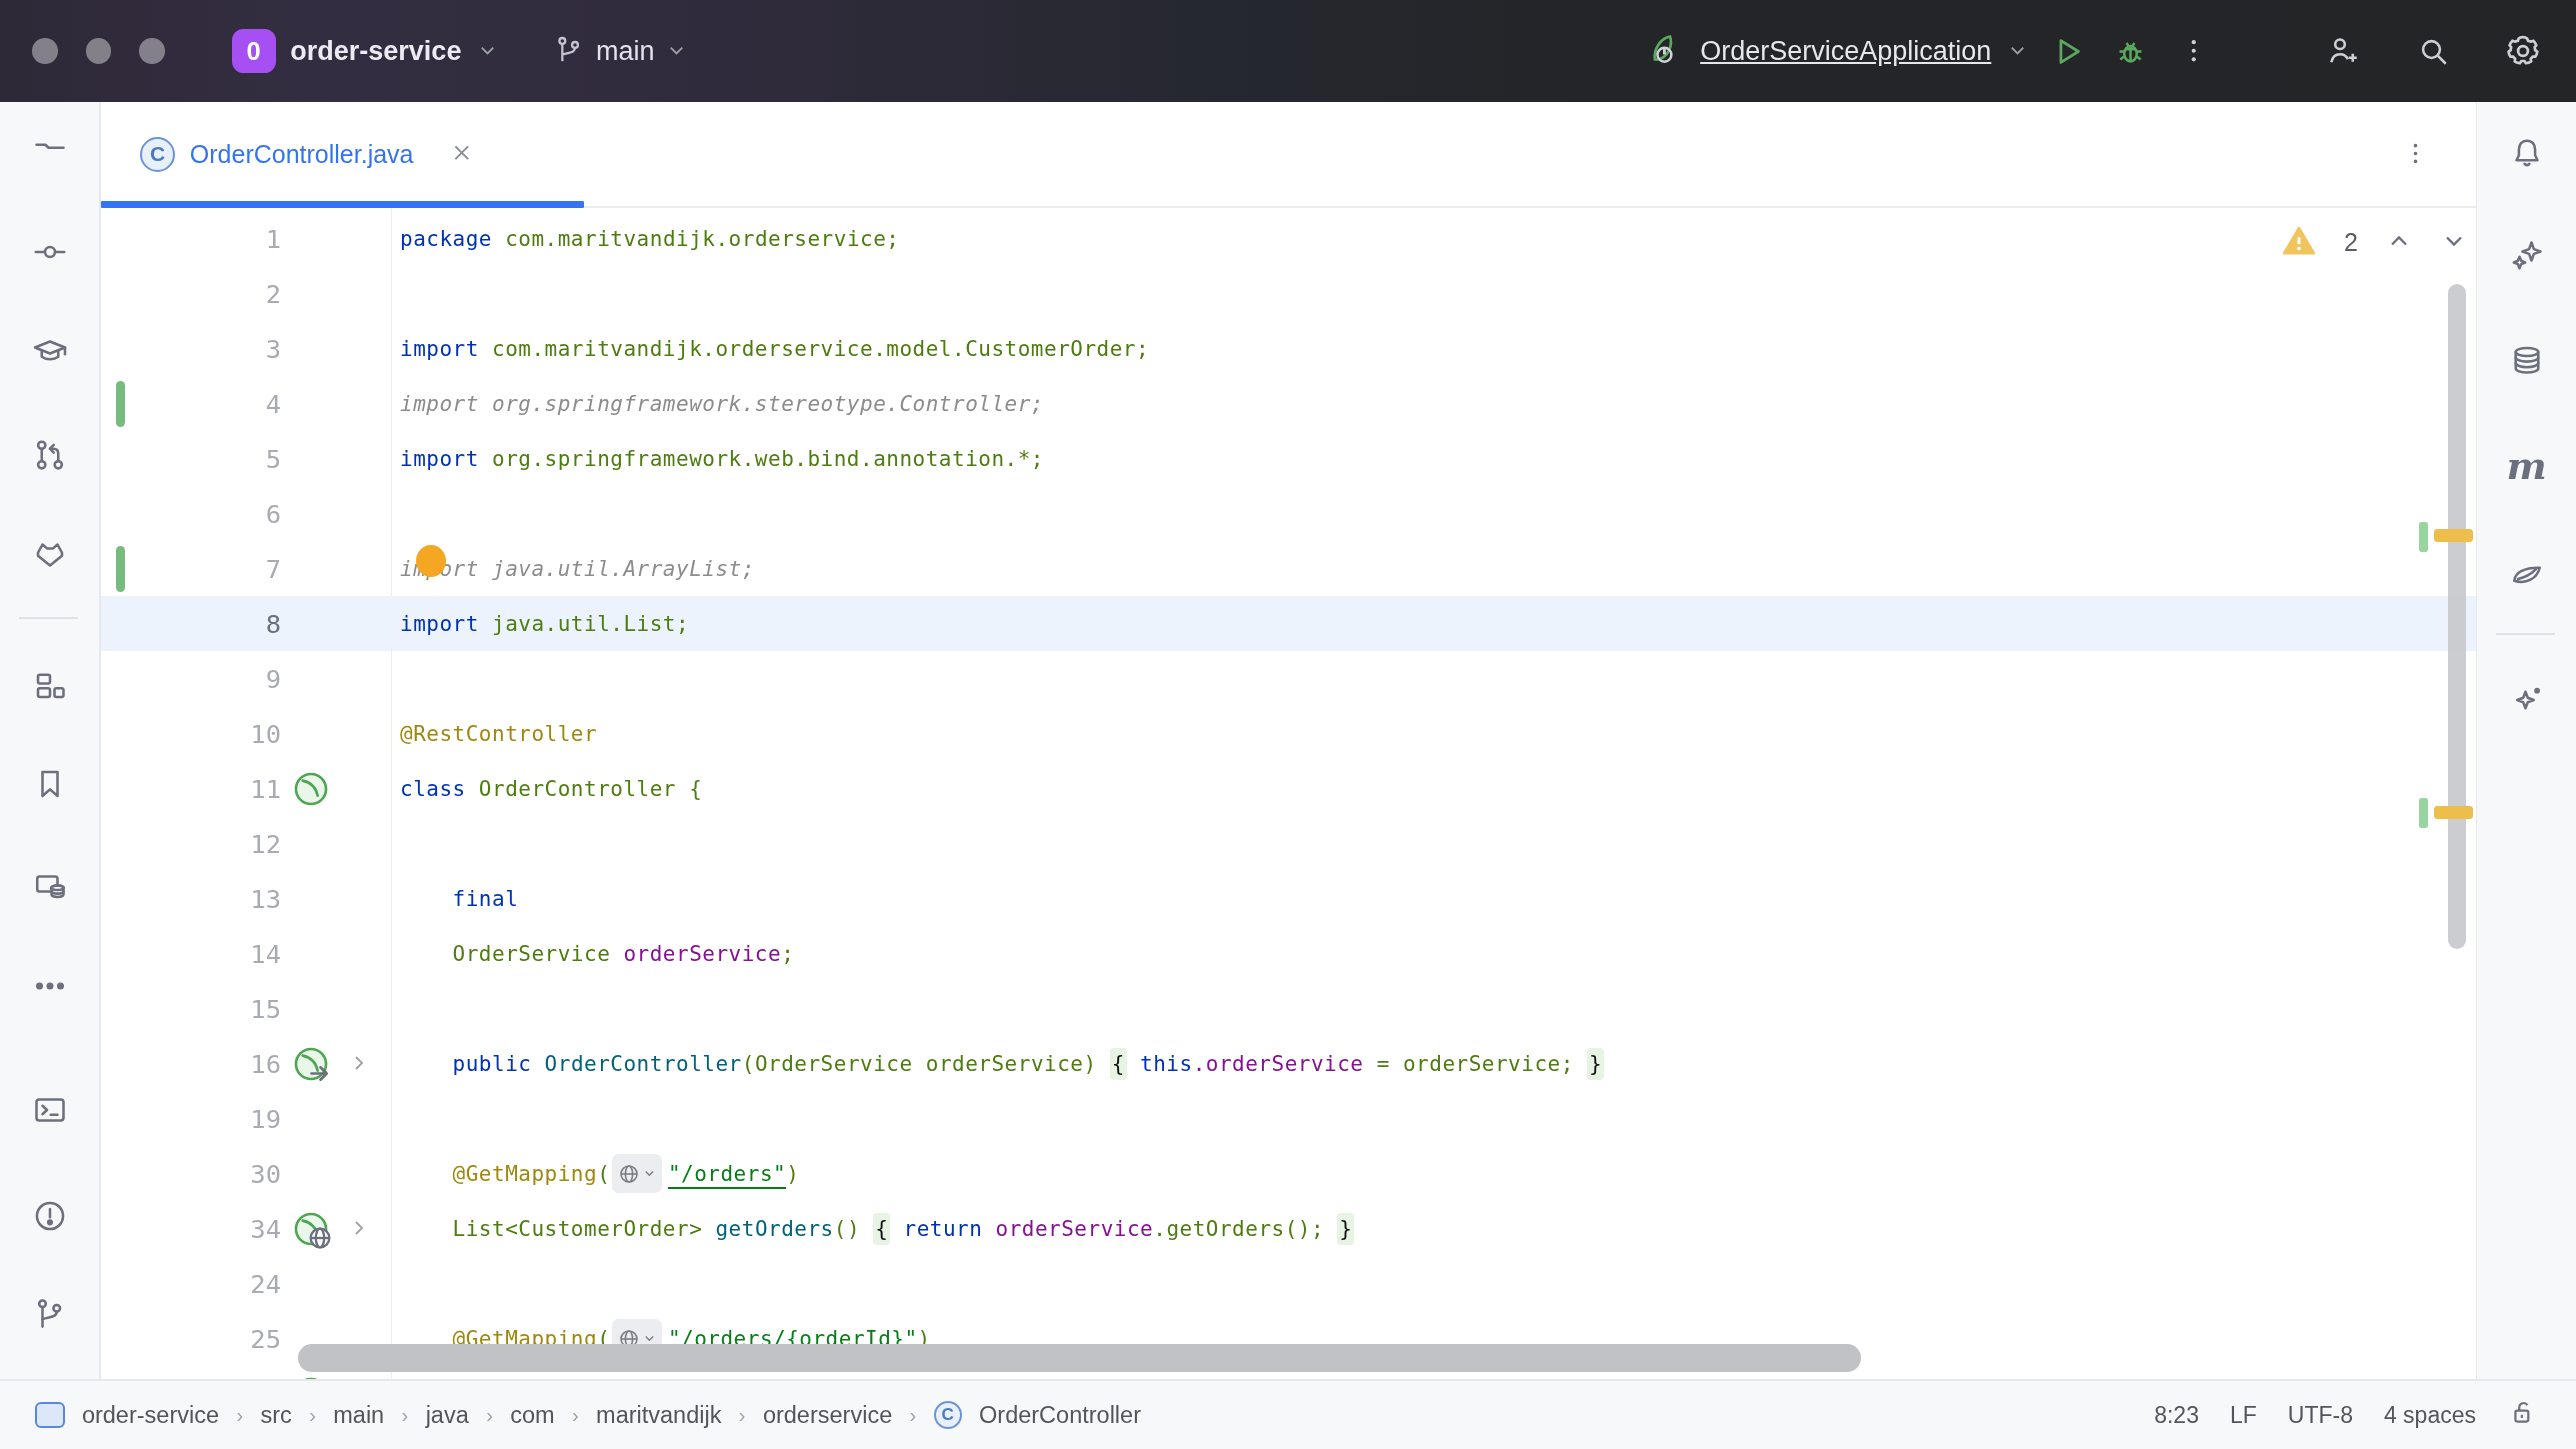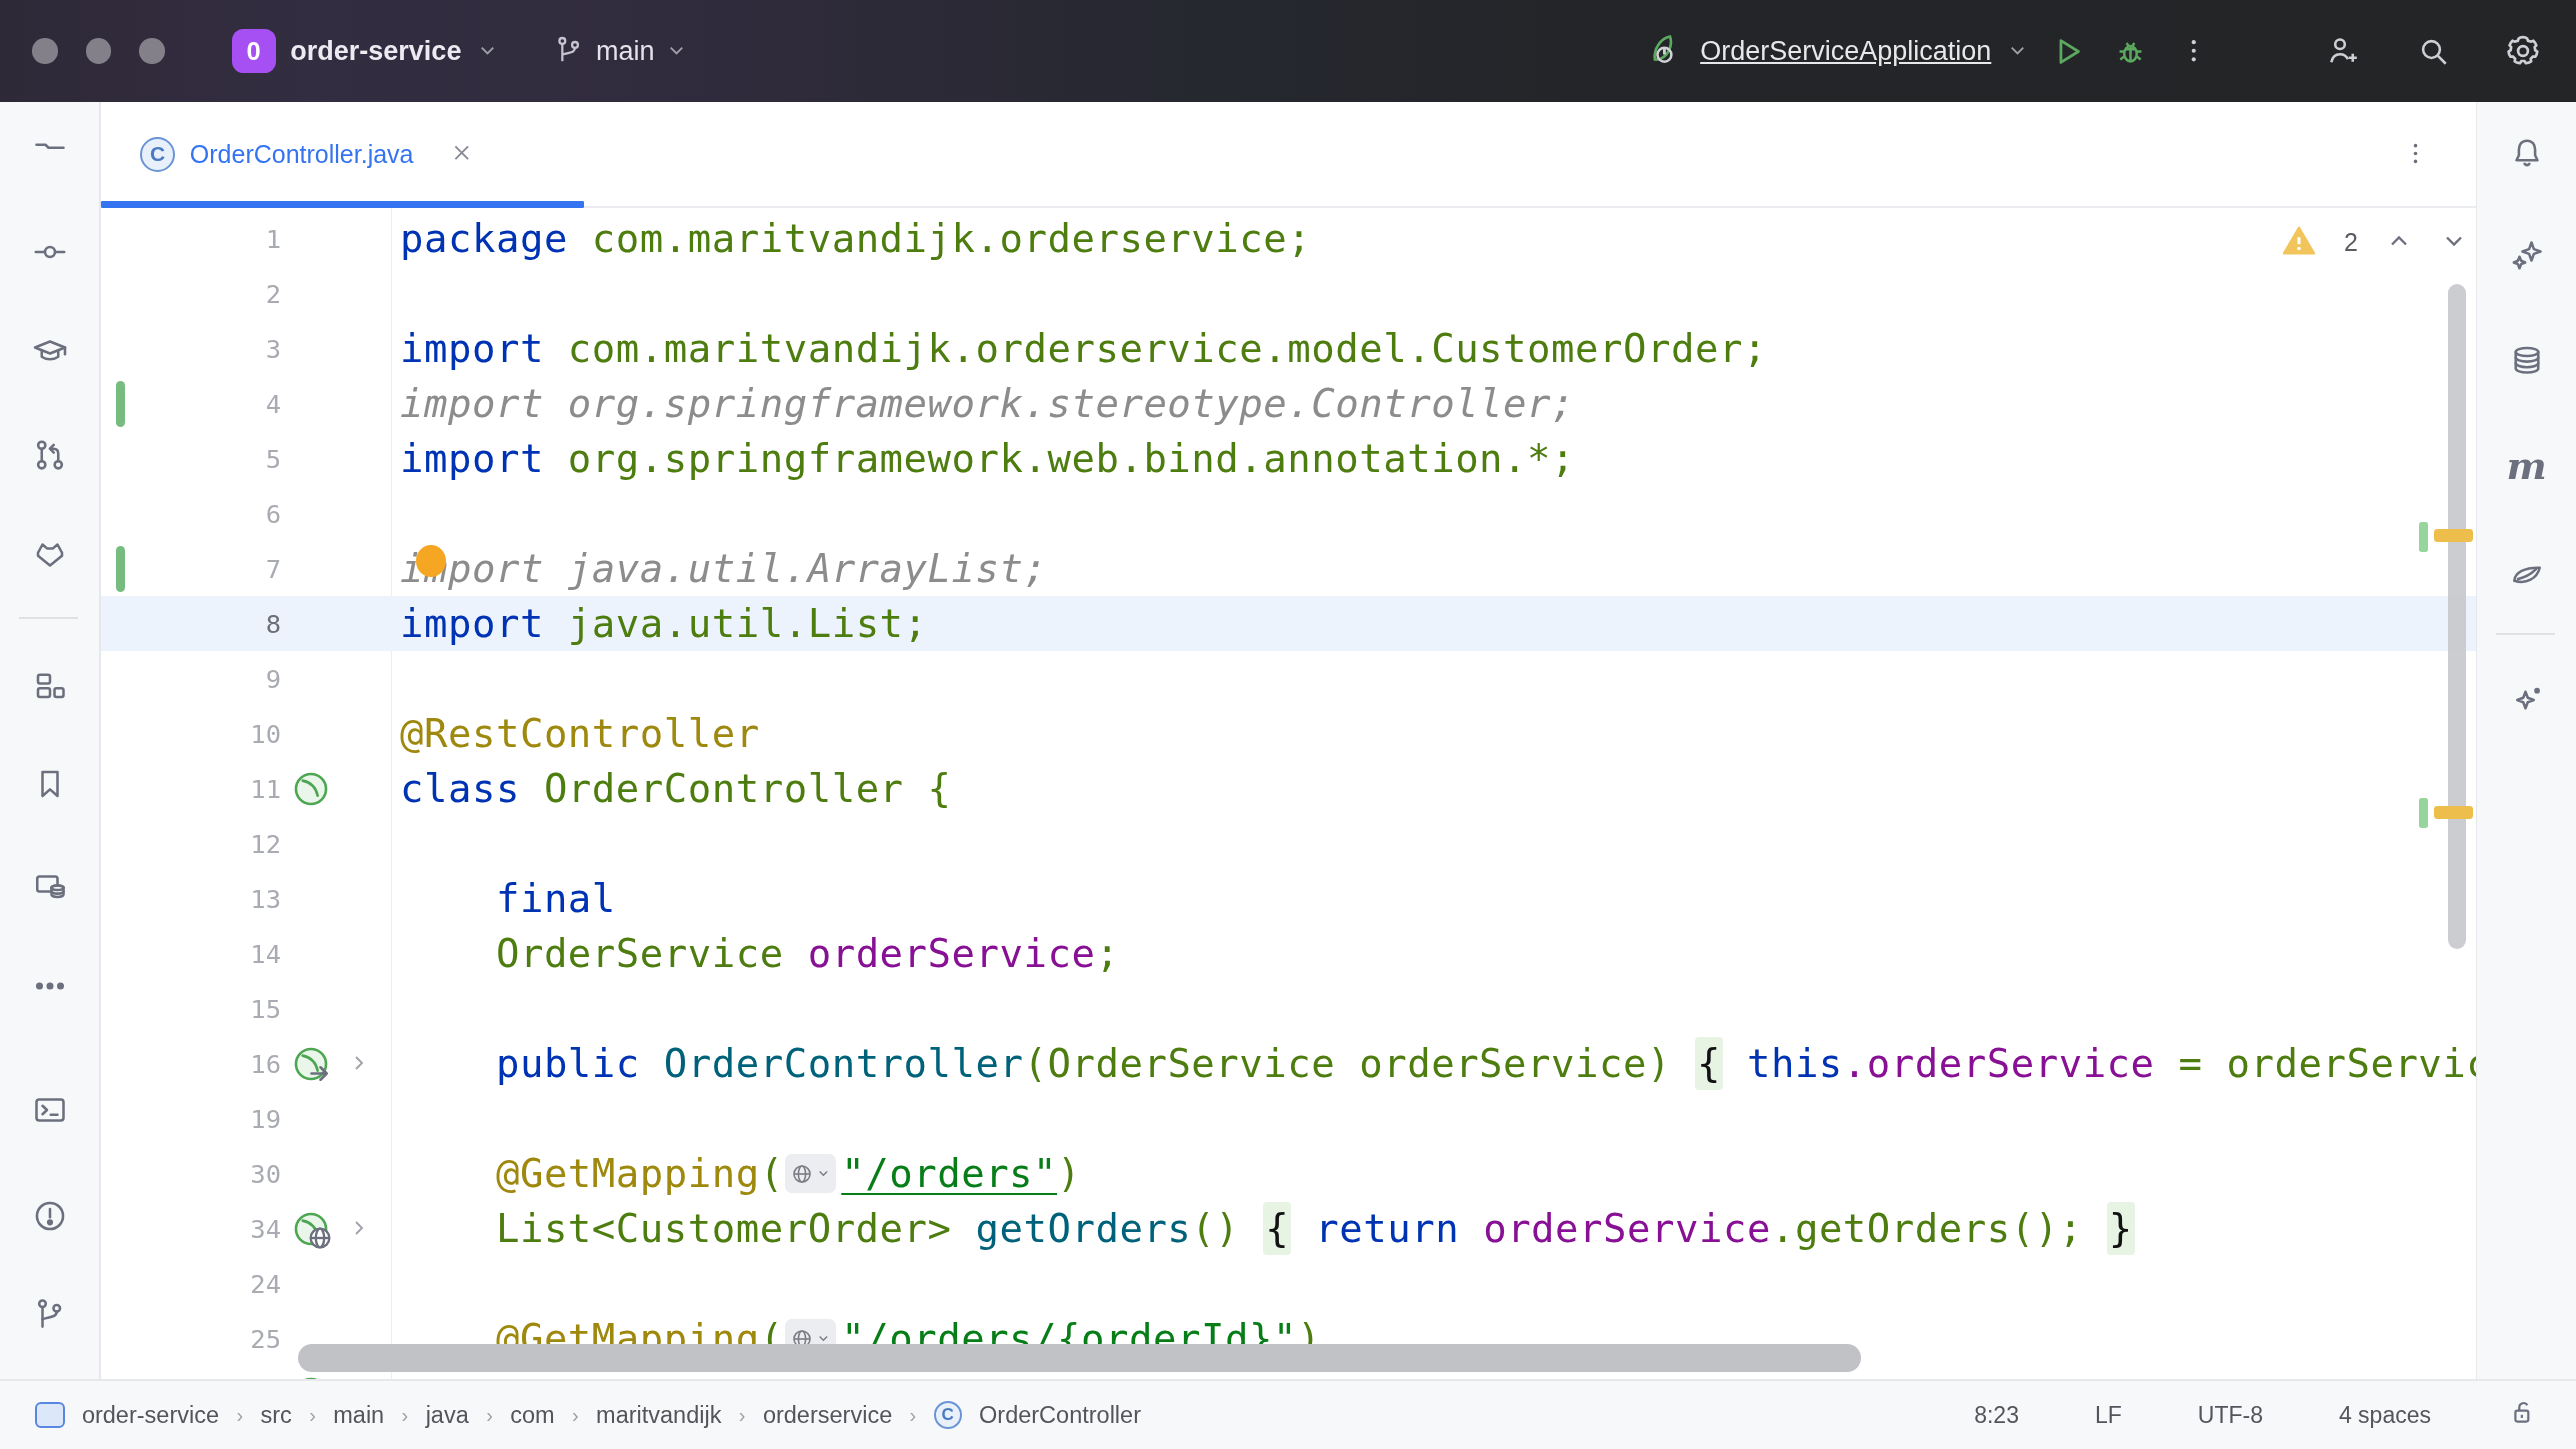--- a/index.html
+++ b/index.html
@@ -53,21 +53,21 @@
   .crow{position:relative;height:55px;}
   .crow .rowhl{position:absolute;left:0;right:0;top:0;bottom:0;background:#EDF3FC;}
   .crow .chg{position:absolute;left:14.8px;top:4.7px;bottom:4.7px;width:9.4px;border-radius:4.7px;background:#77BC7F;}
   .lnum{position:absolute;left:0;top:0;width:180px;height:55px;display:flex;align-items:center;justify-content:flex-end;
     color:#A9ABB2;font-family:"DejaVu Sans Mono",monospace;font-size:25.5px;}
   .lnum.cur{color:#6E7077;}
   .gicon{position:absolute;left:189px;top:50%;transform:translateY(-50%);width:42px;height:42px;}
   .gicon svg{position:absolute;left:0;top:0;}
   .foldch{position:absolute;left:246px;top:50%;transform:translateY(-50%);color:#A0A2A8;}
   .ctext{position:absolute;left:299px;top:0;height:55px;display:flex;align-items:center;white-space:pre;
-    font-family:"DejaVu Sans Mono",monospace;font-size:39px;letter-spacing:0.5px;color:#121212;}
+    font-family:"DejaVu Sans Mono",monospace;font-size:21px;letter-spacing:0.5px;color:#121212;}
   .tk-kw{color:#0033B3;}
   .tk-pl{color:#4d7c0f;}
   .tk-gr{color:#8C8C8C;font-style:italic;}
   .tk-an{color:#9E880D;}
   .tk-fl{color:#871094;}
   .tk-dc{color:#00627A;}
   .tk-su{color:#067D17;text-decoration:underline;text-decoration-thickness:2px;text-underline-offset:6px;}
   .tk-fb{color:#121212;background:#E7F3E3;border-radius:4px;padding:4px 2px;}
   .inlay-chip{display:inline-flex;align-items:center;height:39px;background:#ECEDF0;border-radius:6.7px;
     padding:0 5.4px;margin:0 5.4px 0 1.3px;color:#7A7D84;gap:1.3px;vertical-align:middle;}
@@ -81,21 +81,21 @@
   .inspect-widget{position:absolute;left:2180px;top:10.7px;height:47px;display:flex;align-items:center;gap:27px;color:#6C707E;}
   .warn-count{font-size:25px;color:#5A5C63;}
 
   
   .statusbar{position:absolute;left:0;top:1379px;width:2576px;height:70px;background:#F7F8FA;border-top:2px solid #E6E8EB;
     display:flex;align-items:center;box-sizing:border-box;}
   .crumbs{display:flex;align-items:center;margin-left:35px;gap:17.4px;color:#53555C;font-size:23.5px;}
   .crumb-sep{color:#9DA0A8;font-size:20px;}
   .module-ico{width:29.5px;height:25.5px;border-radius:6px;border:2.7px solid #5887E0;background:#DCE8FA;box-sizing:border-box;}
   .classicon.small{width:28px;height:28px;font-size:17px;border-width:2px;}
-  .status-right{margin-left:auto;display:flex;align-items:center;gap:76px;margin-right:38px;color:#53555C;font-size:23px;}
+  .status-right{margin-left:auto;display:flex;align-items:center;gap:31px;margin-right:38px;color:#53555C;font-size:23px;}
   .lock{color:#6C707E;}
 </style>
 </head>
 <body>
 
 <div class="screen">
 
   <div class="titlebar">
     <div class="macdots">
       <div class="macdot"></div>

